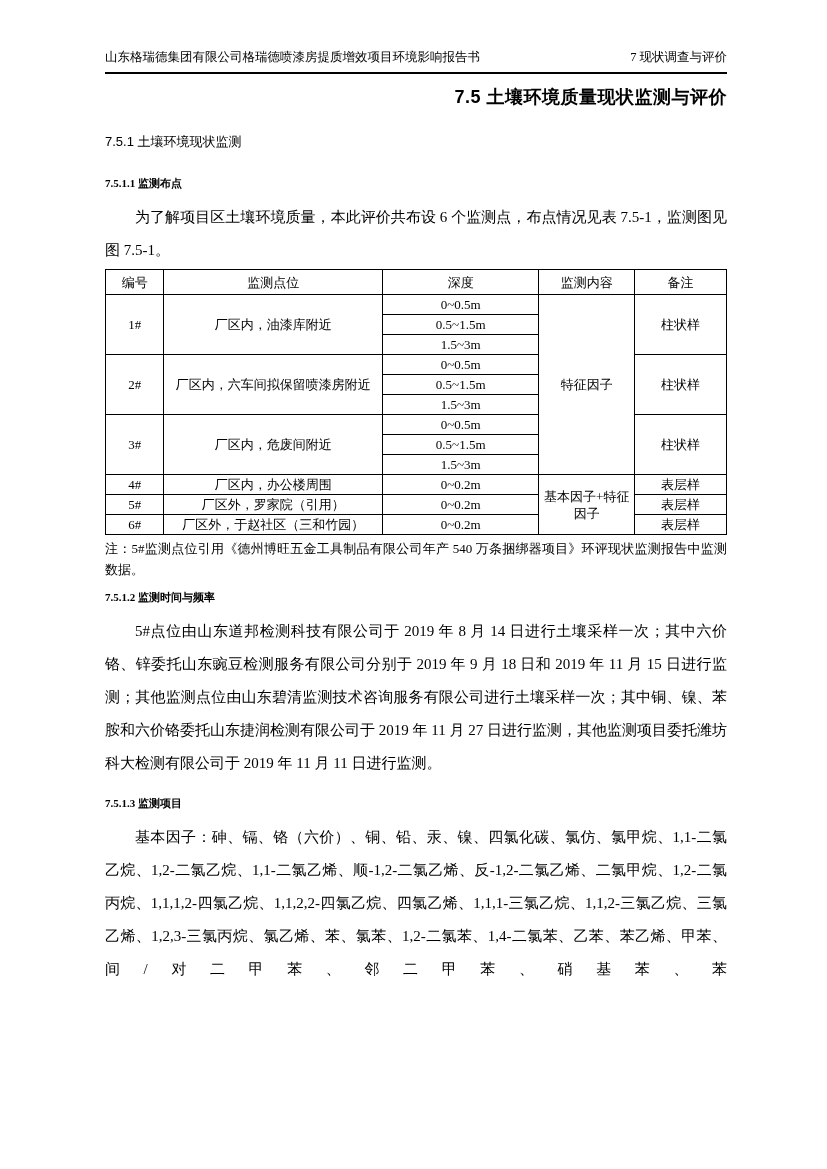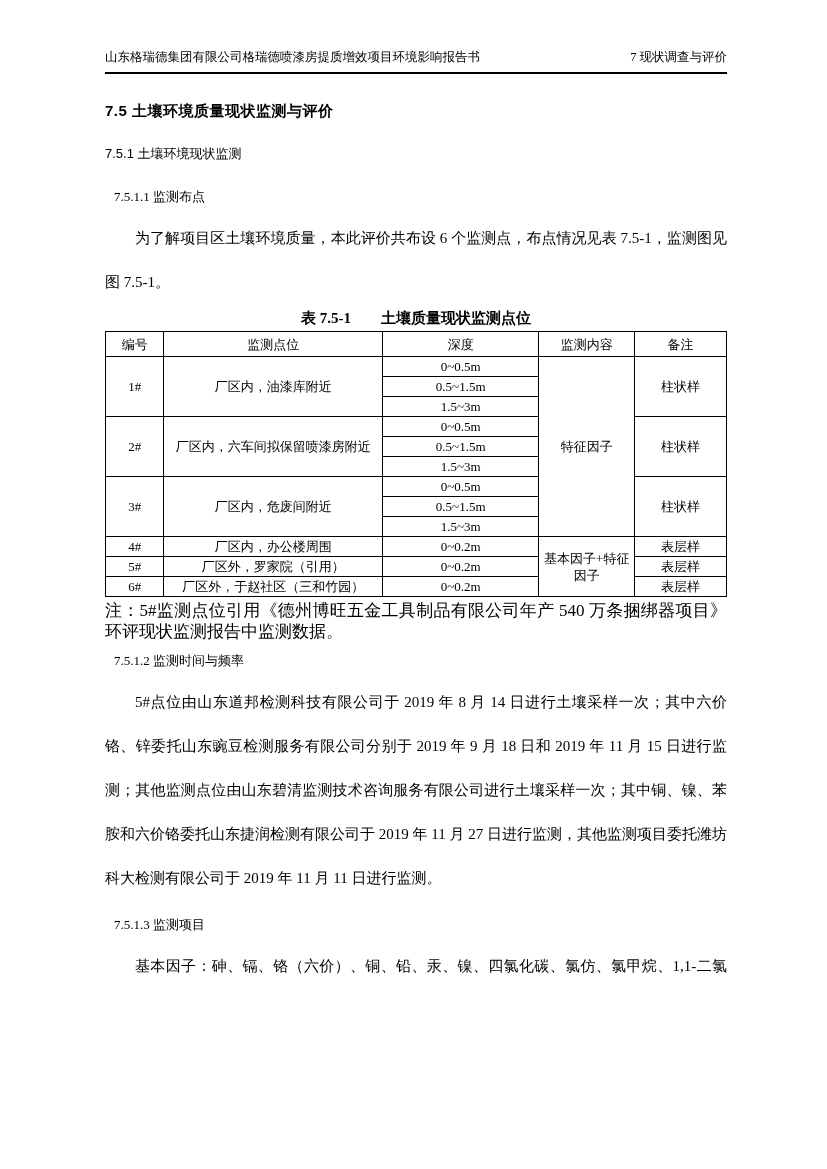--- a/index.html
+++ b/index.html
@@ -23,42 +23,43 @@
     display:flex;
     justify-content:space-between;
     align-items:flex-end;
     border-bottom:2px solid #000;
     padding-bottom:7px;
     font-size:12.5px;
     line-height:1.2;
   }
   
   .h-l2{
-    margin:28px 0 0 0;
+    margin:11px 0 0 0;
     font-family:"Liberation Sans","DejaVu Sans",sans-serif;
     font-weight:bold;
-    font-size:15px;
+    font-size:18px;
     letter-spacing:0.5px;
+    text-align:right;
   }
   .h-l3{
     margin:24px 0 0 0;
     font-family:"Liberation Sans","DejaVu Sans",sans-serif;
     font-weight:normal;
     font-size:13px;
   }
   .h-l4{
-    margin:25px 0 0 9px;
-    font-weight:normal;
-    font-size:13px;
+    margin:25px 0 0 0;
+    font-weight:bold;
+    font-size:11px;
   }
   
   .para{
     margin:10px 0 0 0;
     font-size:15px;
-    line-height:44px;
+    line-height:33px;
     text-align:justify;
     text-indent:2em;
   }
   .para-factors{ text-align-last:justify; }
   
   .tbl-caption{
     margin-top:3px;
     text-align:center;
     font-weight:bold;
     font-size:15px;
@@ -78,21 +79,21 @@
     vertical-align:middle;
     padding:0 1px;
     height:19px;
     line-height:17px;
     font-weight:normal;
     overflow:hidden;
   }
   table.monitoring th{ height:24px; }
   .tbl-note{
     margin-top:3px;
-    font-size:17px;
+    font-size:13px;
     line-height:21px;
     text-align:justify;
   }
   
   .doc-footer{
     position:absolute;
     left:105px; right:100px;
     top:1076px;
     border-top:1.5px solid #000;
     padding-top:13px;
@@ -118,23 +119,20 @@
       <span>山东格瑞德集团有限公司格瑞德喷漆房提质增效项目环境影响报告书</span>
       <span>7 现状调查与评价</span>
     </div>
 
     <div class="h-l2">7.5 土壤环境质量现状监测与评价</div>
     <div class="h-l3">7.5.1 土壤环境现状监测</div>
     <div class="h-l4">7.5.1.1 监测布点</div>
 
     <p class="para">为了解项目区土壤环境质量，本此评价共布设 6 个监测点，布点情况见表 7.5-1，监测图见图 7.5-1。</p>
 
-    <div class="tbl-caption">
-      <span class="cap-label">表 7.5-1</span><span>土壤质量现状监测点位</span>
-    </div>
 
     <table class="monitoring">
       <colgroup>
         <col style="width:9.4%">
         <col style="width:35.2%">
         <col style="width:25.2%">
         <col style="width:15.4%">
         <col style="width:14.8%">
       </colgroup>
       <thead>

